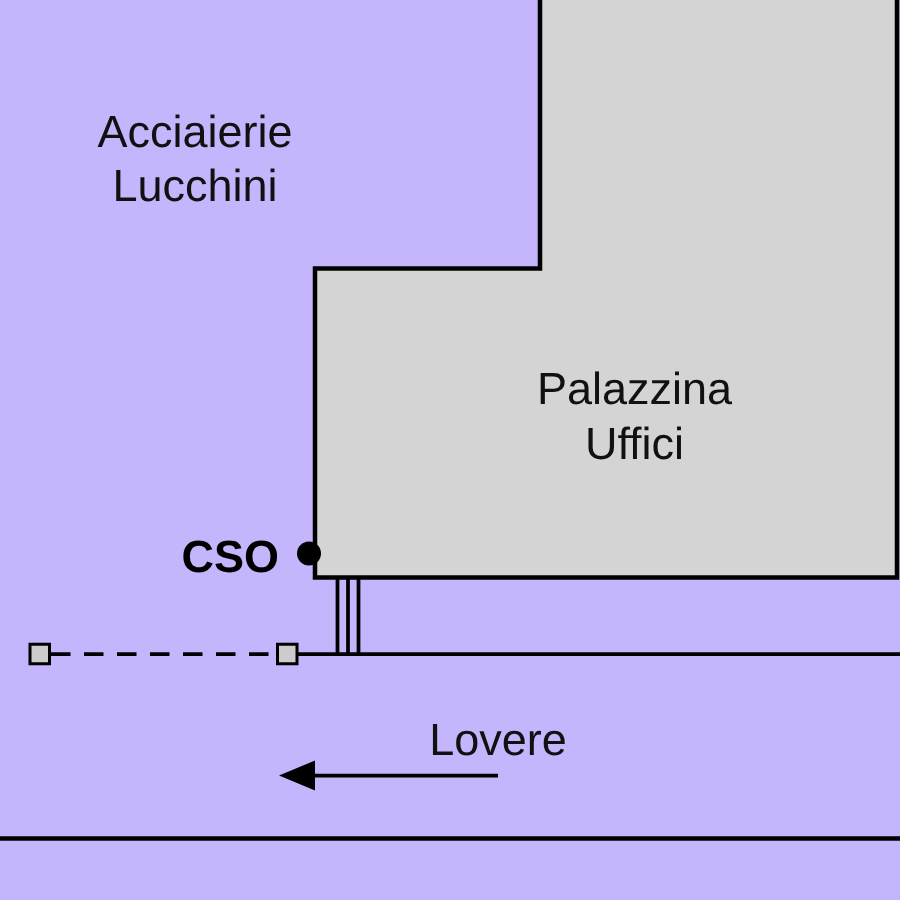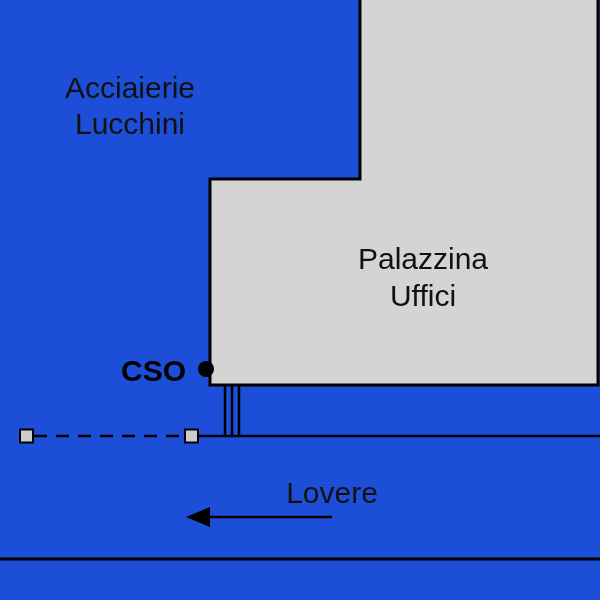--- a/index.html
+++ b/index.html
@@ -4,21 +4,21 @@
   <style>
     html, body {
       margin: 0;
       padding: 0;
       background: #ffffff;
     }
     .stage {
       position: relative;
       width: 600px;
       height: 600px;
-      background: #1d4ed8;
+      background: #c4b5fd;
       overflow: hidden;
       font-family: "Liberation Sans", sans-serif;
     }
     svg {
       display: block;
     }
     svg text {
       font-family: "Liberation Sans", "DejaVu Sans", sans-serif;
     }
     .lbl {

